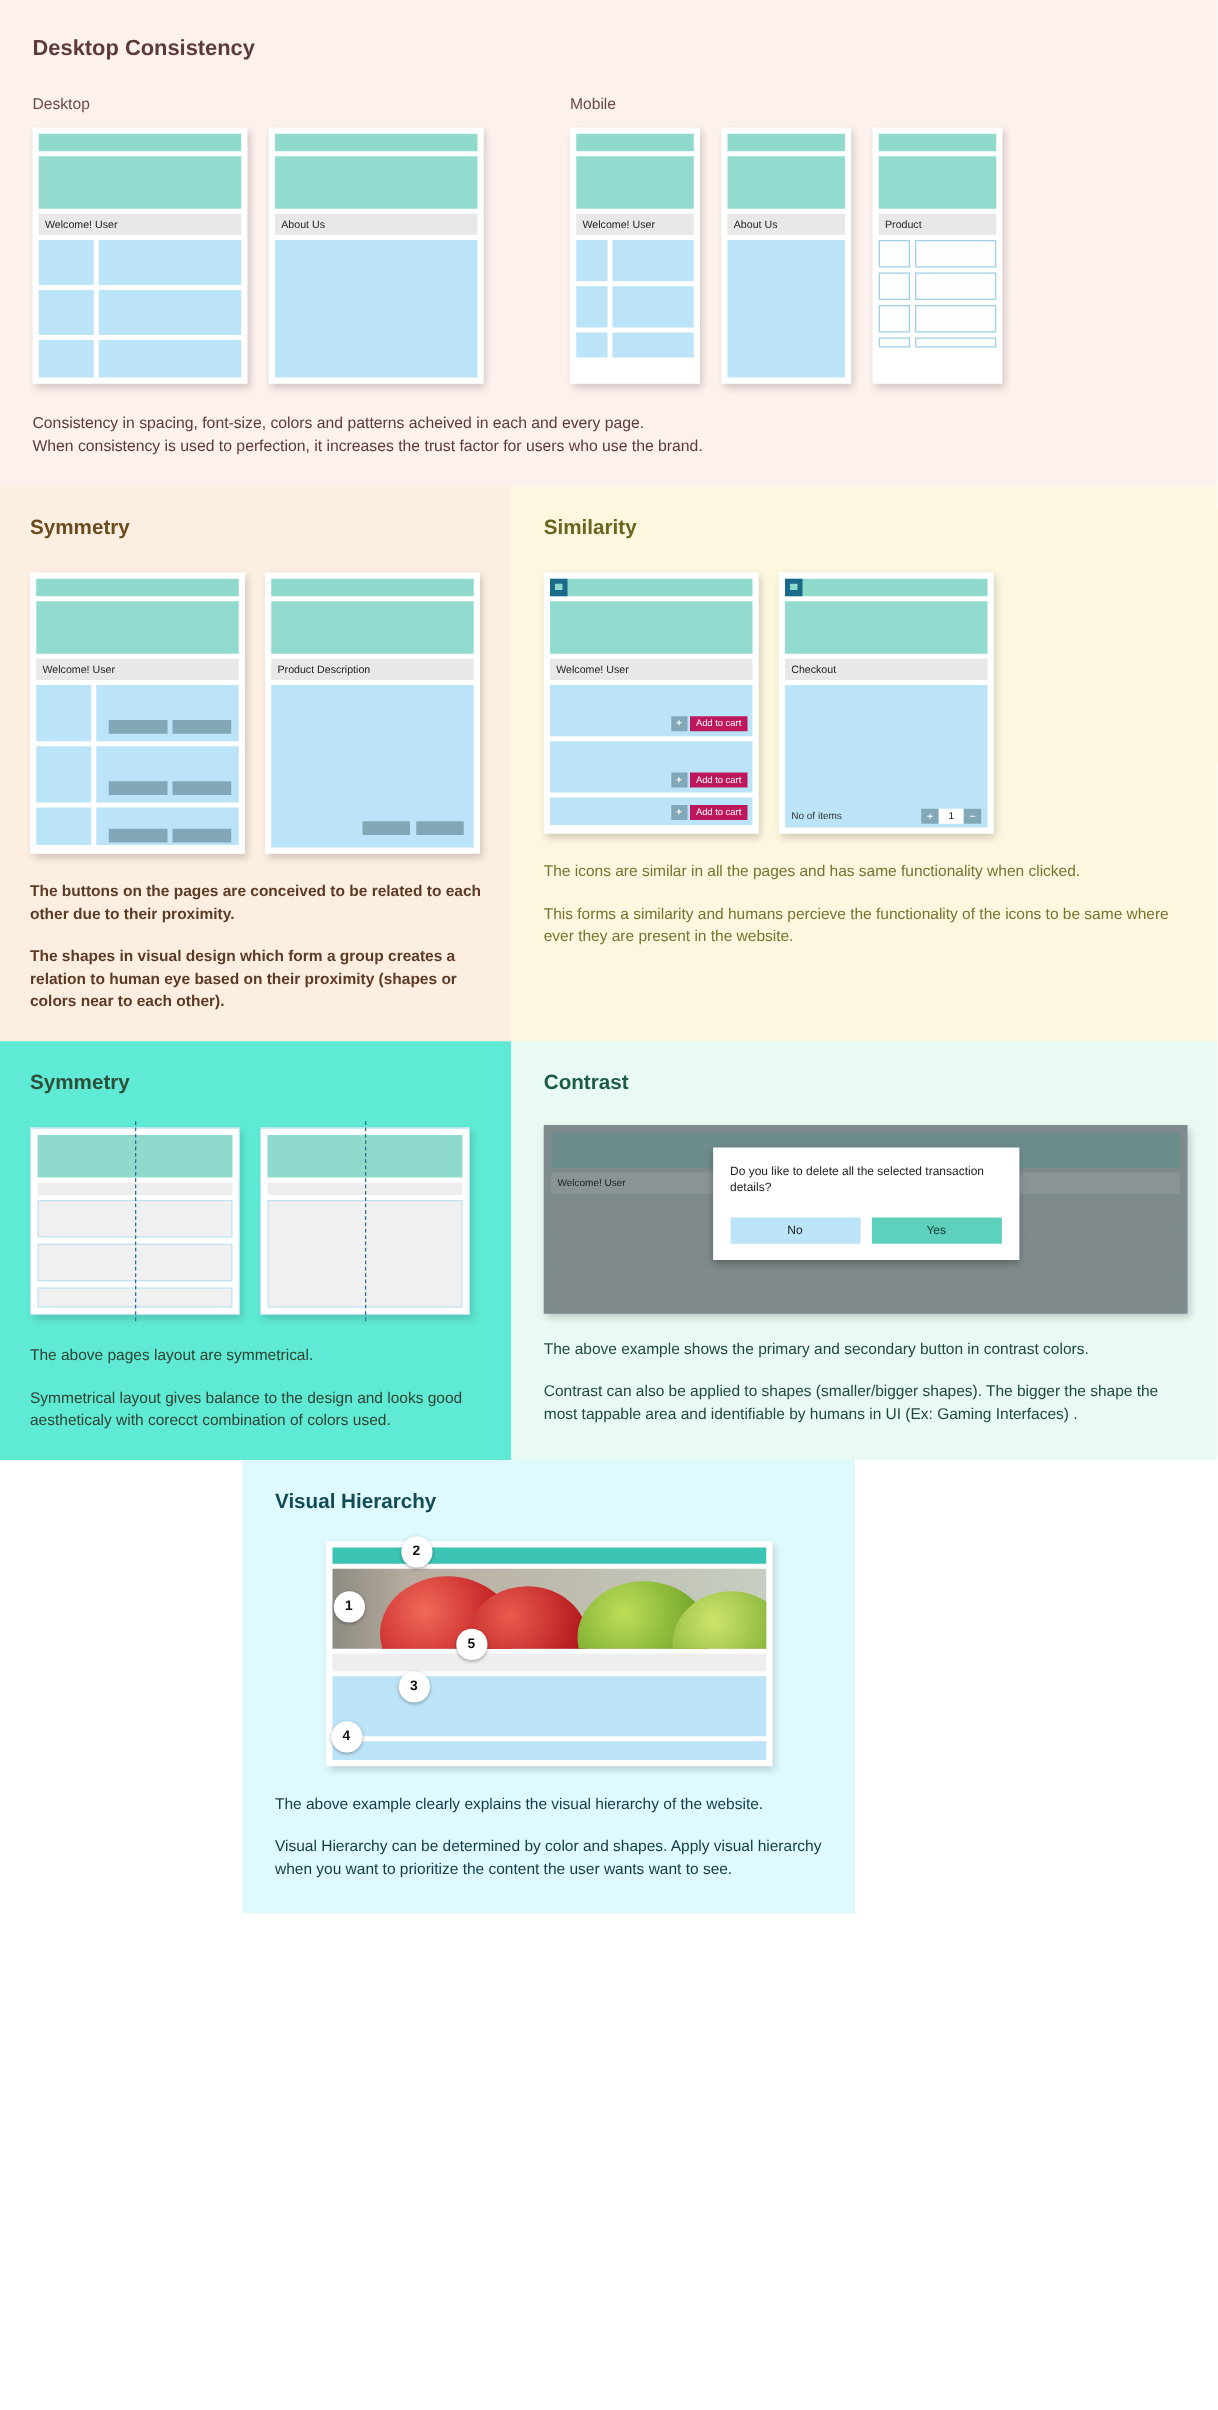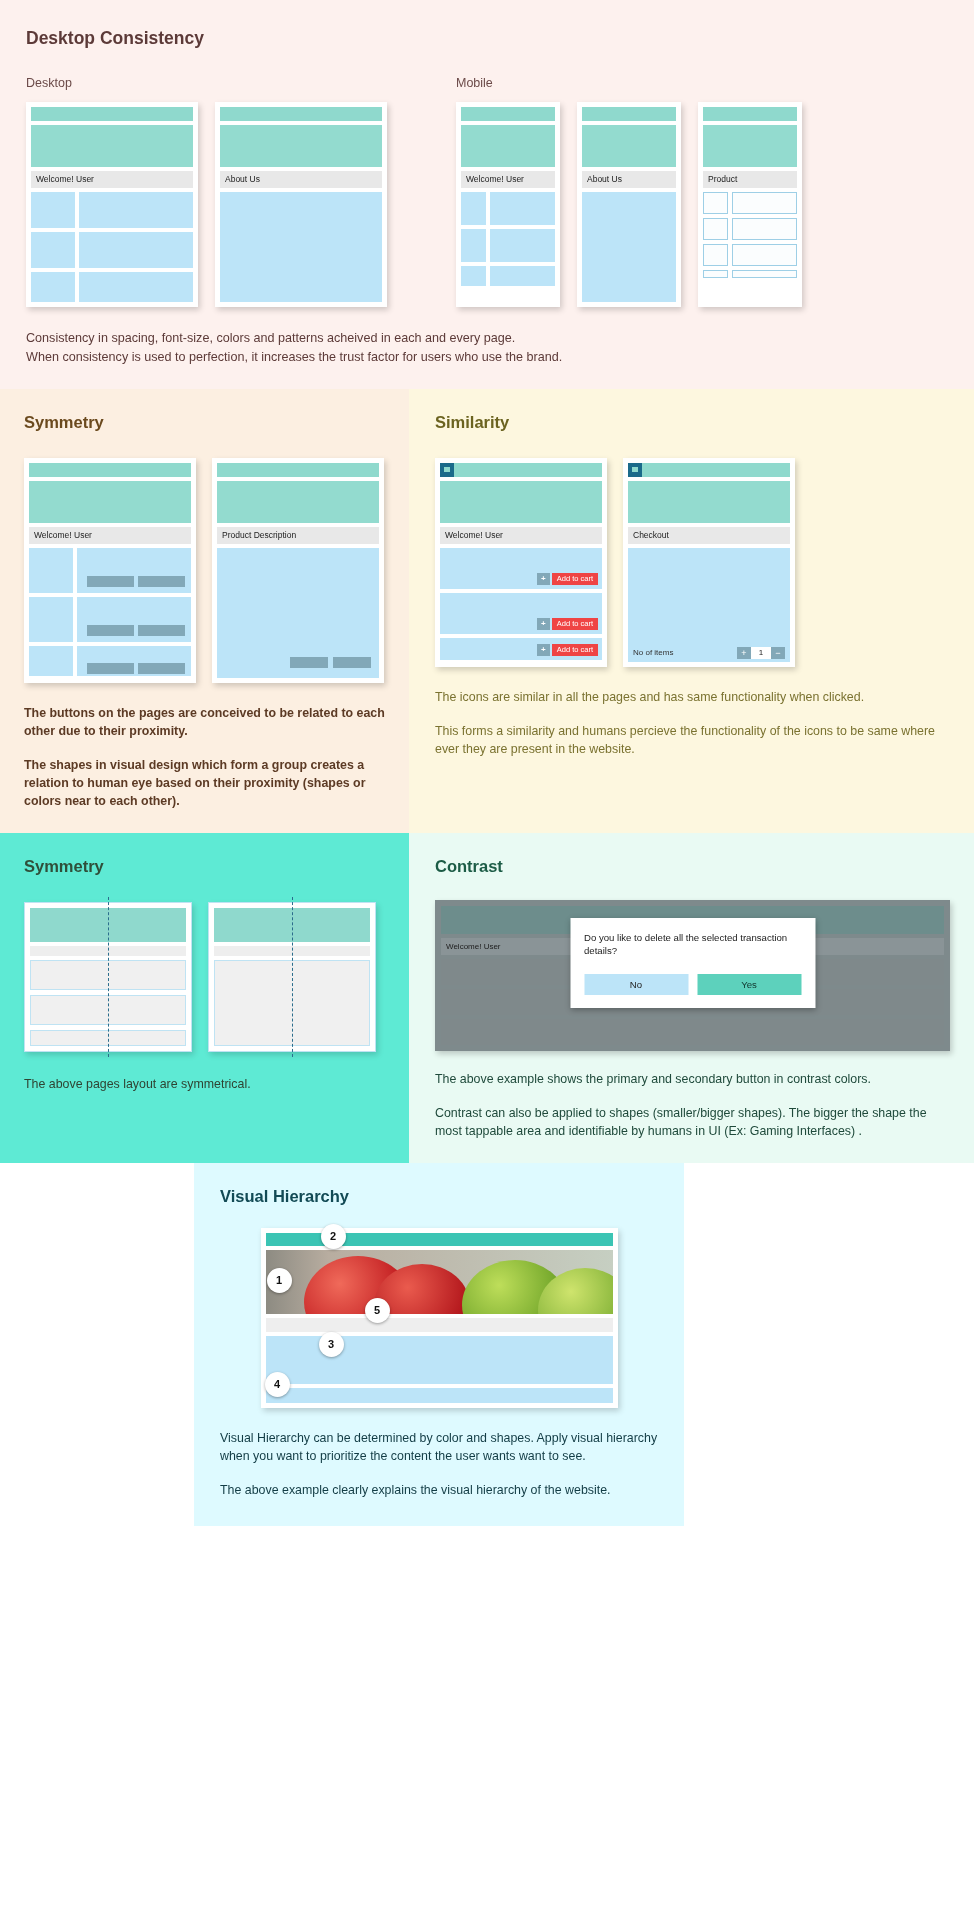--- a/index.html
+++ b/index.html
@@ -65,21 +65,21 @@
     background: #1b6a8a; display: flex; align-items: center; justify-content: center;
   }
   .tiny-icon i { display: block; width: 6px; height: 5px; background: #8fd9cd; }
 
   .cart-line { display: flex; justify-content: flex-end; align-items: center; gap: 2px; padding-right: 4px; }
   .plus-box {
     background: #82a8b8; color: #fff; font-size: 8px; width: 13px; height: 12px;
     display: flex; align-items: center; justify-content: center; font-weight: bold;
   }
   .cart-btn {
-    background: #ef4444; color: #fff; font-size: 7.5px; height: 12px; line-height: 12px;
+    background: #be185d; color: #fff; font-size: 7.5px; height: 12px; line-height: 12px;
     padding: 0 5px; white-space: nowrap;
   }
   .panel-blue { background: #bce4f8; padding: 5px 0 4px 0; margin-bottom: 4px; min-height: 41px;
                 display: flex; flex-direction: column; justify-content: flex-end; }
   .noitems {
     background: #bce4f8; height: 18px; display: flex; align-items: center;
     padding: 0 5px; font-size: 8px; color: #333;
   }
   .noitems .spacer { flex: 1; }
   .step-box { background: #82a8b8; color: #fff; width: 14px; height: 12px; font-size: 9px;
@@ -371,20 +371,21 @@
           <div class="dash"></div>
         </div>
         <div class="sym-mock" style="width:168px;">
           <div class="sym-band"></div>
           <div class="sym-thin"></div>
           <div class="sym-box" style="height:86px;margin-bottom:0"></div>
           <div class="dash"></div>
         </div>
       </div>
       <p class="sym-copy">The above pages layout are symmetrical.</p>
+      <p class="sym-copy">Symmetrical layout gives balance to the design and looks good aestheticaly with corecct combination of colors used.</p>
     </section>
 
     <section class="sec-contrast">
       <h2>Contrast</h2>
       <div class="contrast-mock">
         <div class="ct-top"></div>
         <div class="ct-label">Welcome! User</div>
         <div class="ct-block"></div>
         <div class="ct-block"></div>
         <div class="ct-block" style="margin-bottom:0"></div>
@@ -416,19 +417,19 @@
         <div class="vh-gray"></div>
         <div class="vh-blue"></div>
         <div class="vh-blue2"></div>
 
         <span class="marker" style="left:6px;top:40px">1</span>
         <span class="marker" style="left:60px;top:-4px">2</span>
         <span class="marker" style="left:58px;top:104px">3</span>
         <span class="marker" style="left:4px;top:144px">4</span>
         <span class="marker" style="left:104px;top:70px">5</span>
       </div>
+      <p class="vh-copy">The above example clearly explains the visual hierarchy of the website.</p>
       <p class="vh-copy">Visual Hierarchy can be determined by color and shapes. Apply visual hierarchy when you want to prioritize the content the user wants want to see.</p>
-      <p class="vh-copy">The above example clearly explains the visual hierarchy of the website.</p>
     </section>
     <div class="vh-right"></div>
   </div>
 
 </div>
 
 </body></html>

